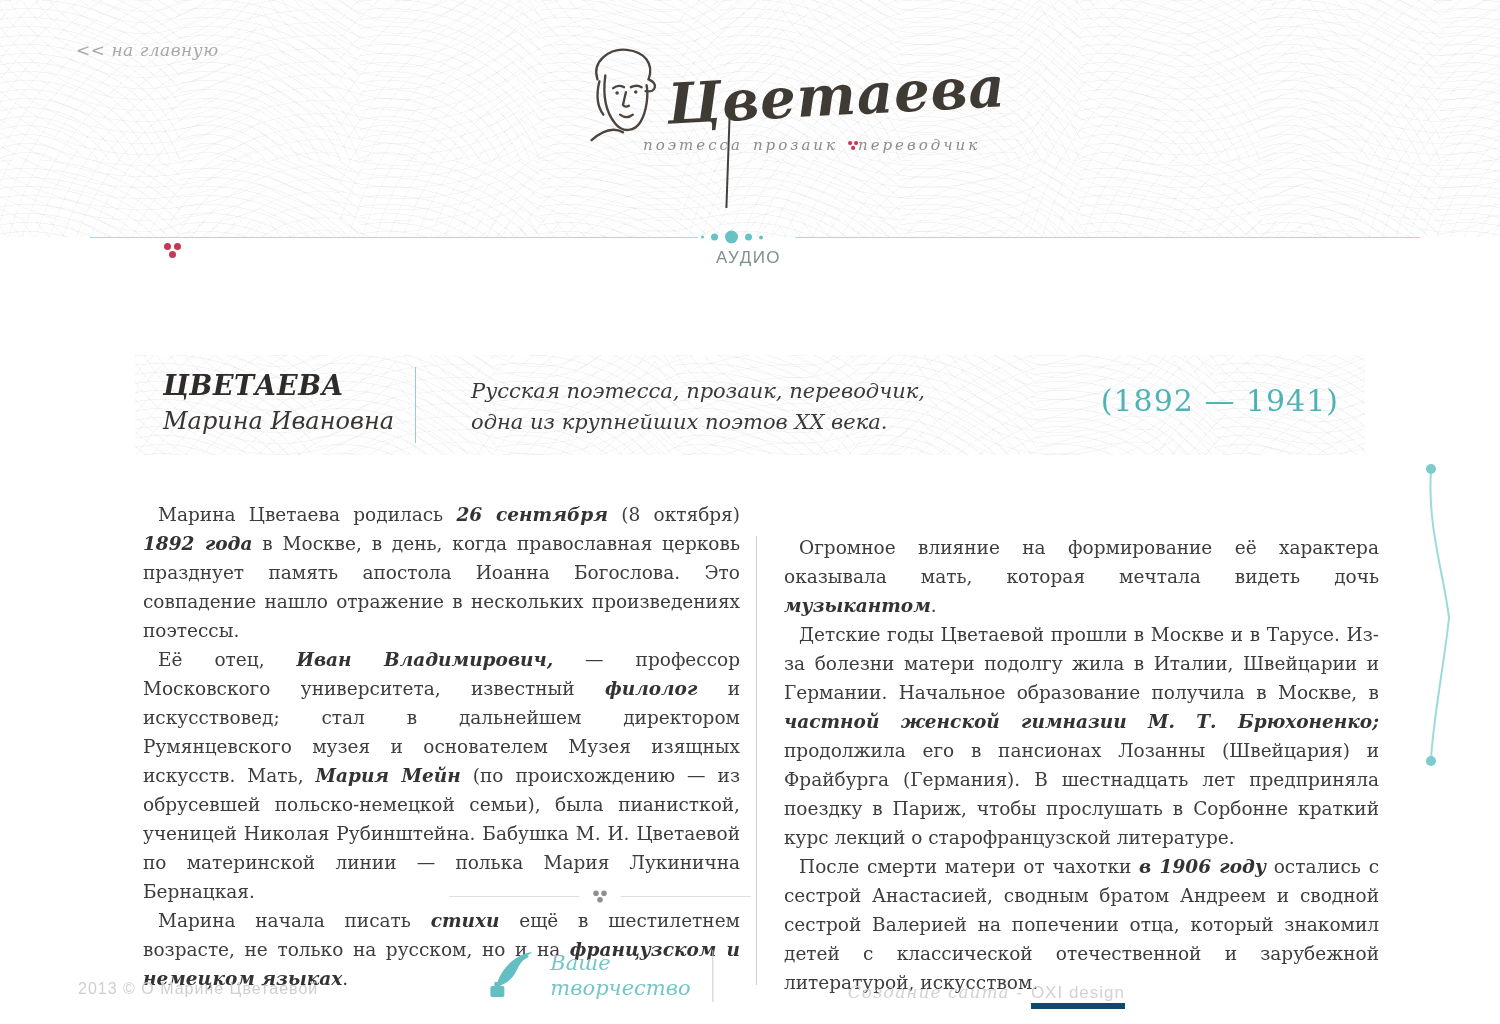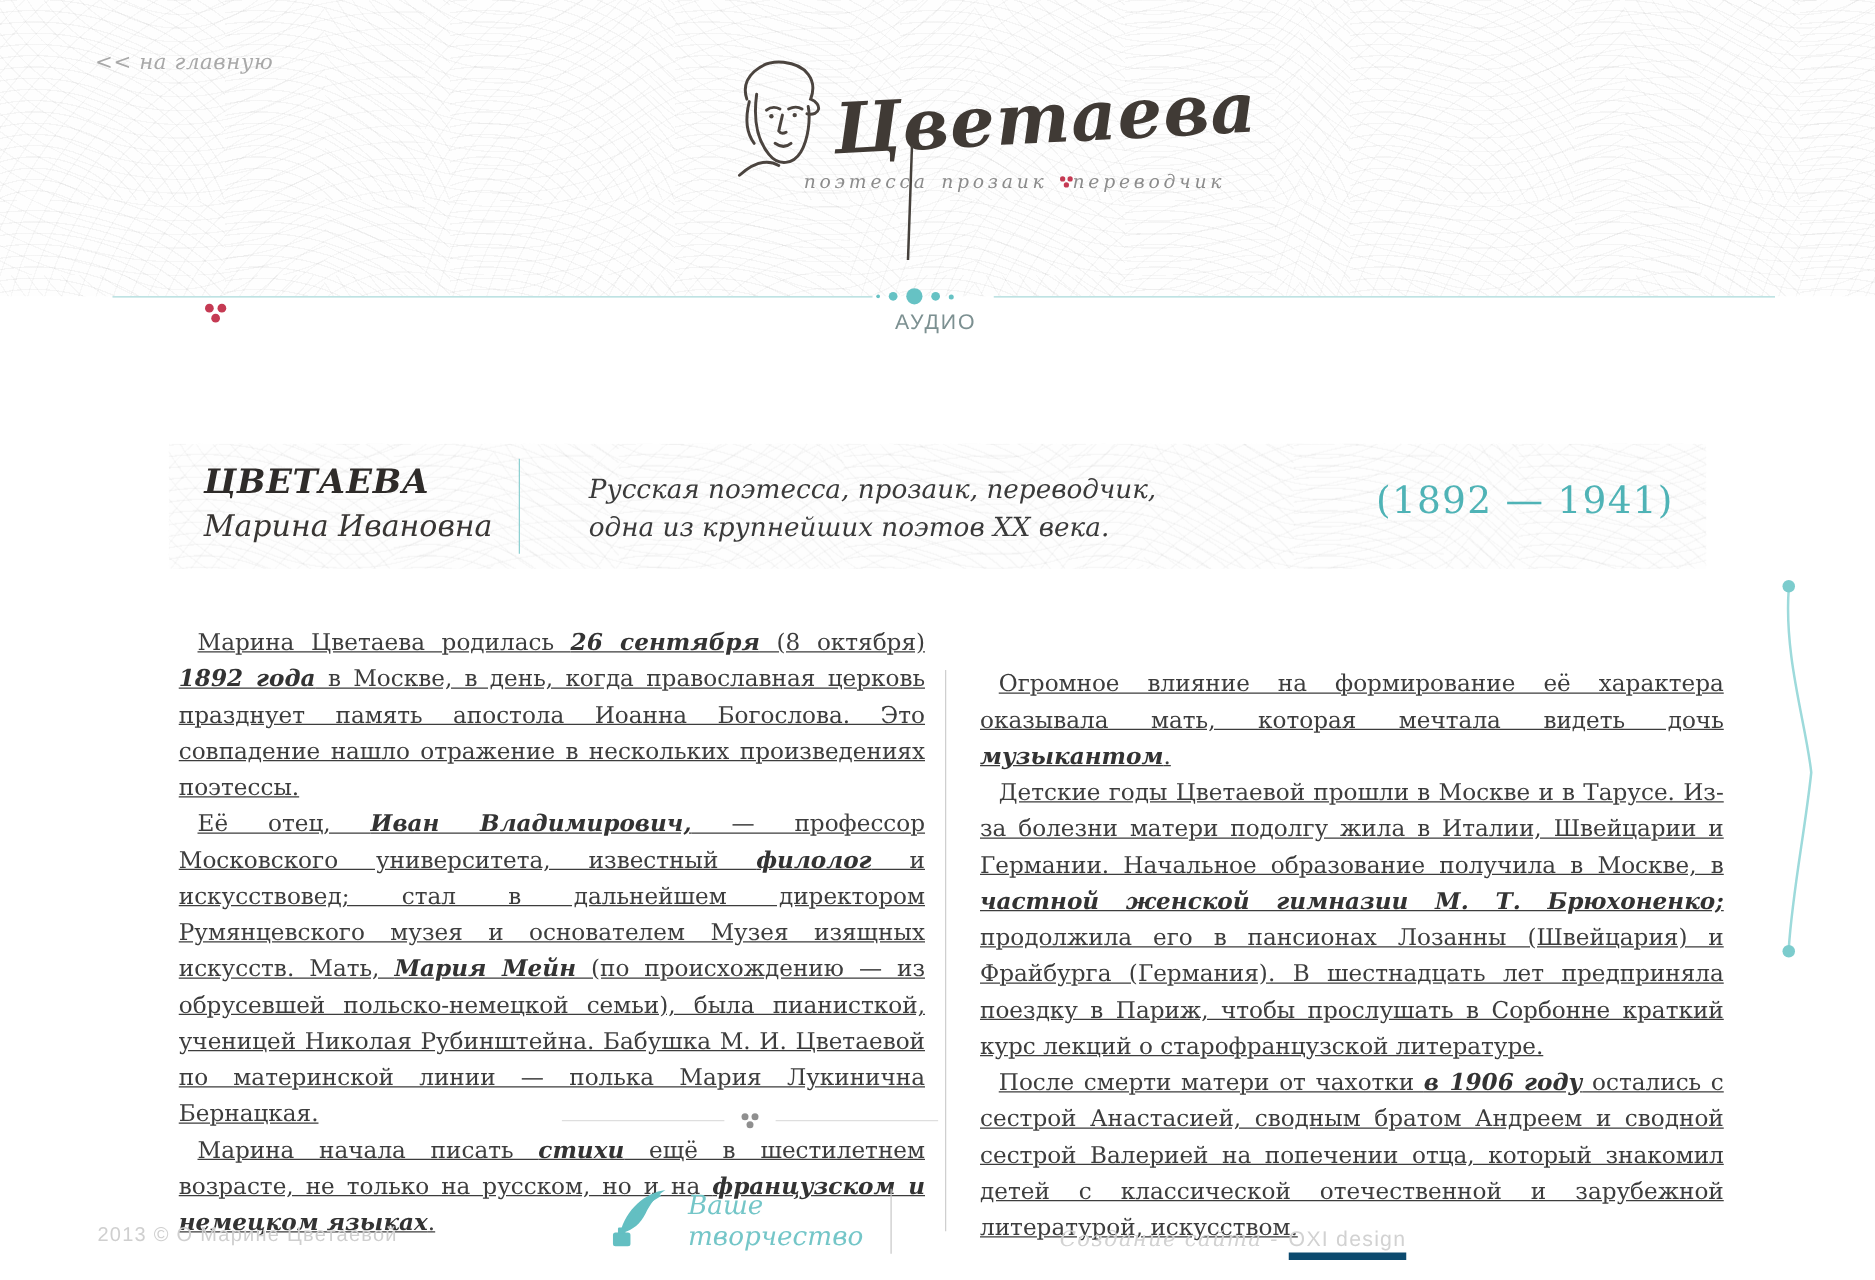--- a/index.html
+++ b/index.html
@@ -62,21 +62,21 @@
   .hero-divider{position:absolute;left:280px;top:12px;width:1px;height:76px;background:#8fd0d1;}
   .hero-desc{position:absolute;left:320px;top:21px;font:italic 21px "DejaVu Serif",serif;color:#3a3a3a;line-height:31px;margin-left:16px;}
   .hero-years{position:absolute;right:26px;top:28px;font:30px "DejaVu Serif",serif;color:#4fb3b6;letter-spacing:1px;}
 
   
   .content{position:absolute;left:143px;top:500px;width:1237px;display:flex;}
   .col-left{width:597px;}
   .col-right{width:595px;padding-top:33px;}
   .col-divider{width:1px;background:#cfcfcf;margin:36px 27px 12px 16px;}
   .section-title{font:italic 21px "DejaVu Serif",serif;color:#52b6b9;margin:0 0 6px 0;text-indent:17px;line-height:27px;}
-  .para{margin:0;font:18.5px/29px "DejaVu Serif",serif;color:#3d3d3d;text-align:justify;text-indent:15px;text-decoration:underline;}
+  .para{margin:0;font:18.5px/29px "DejaVu Serif",serif;color:#3d3d3d;text-align:justify;text-indent:15px;}
   .para .em{font-weight:700;font-style:italic;color:#333;}
 
   
   .deco-curve{position:absolute;left:1418px;top:455px;}
 
   
   .bottom-orn{position:absolute;left:50%;top:889px;transform:translateX(-50%);display:flex;align-items:center;gap:12px;}
   .bottom-orn .rule{width:130px;height:1px;background:#dedede;}
 
   

